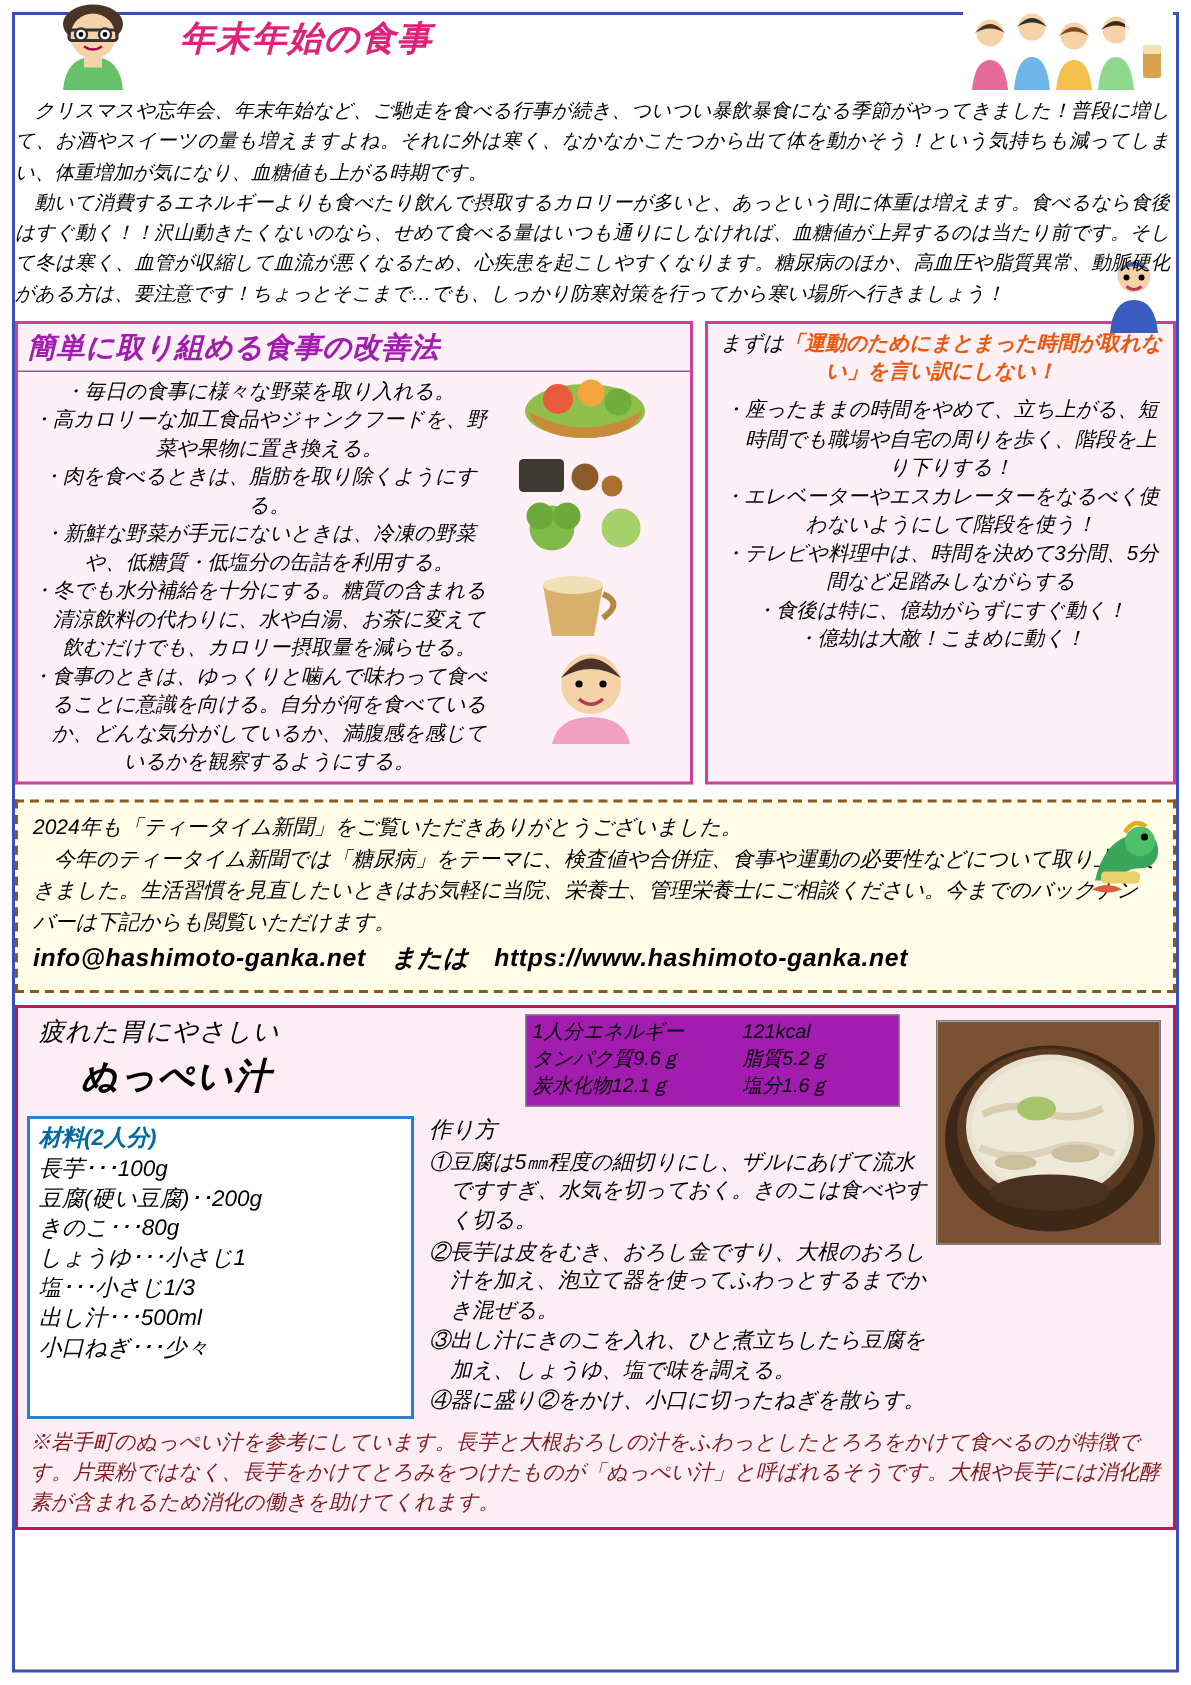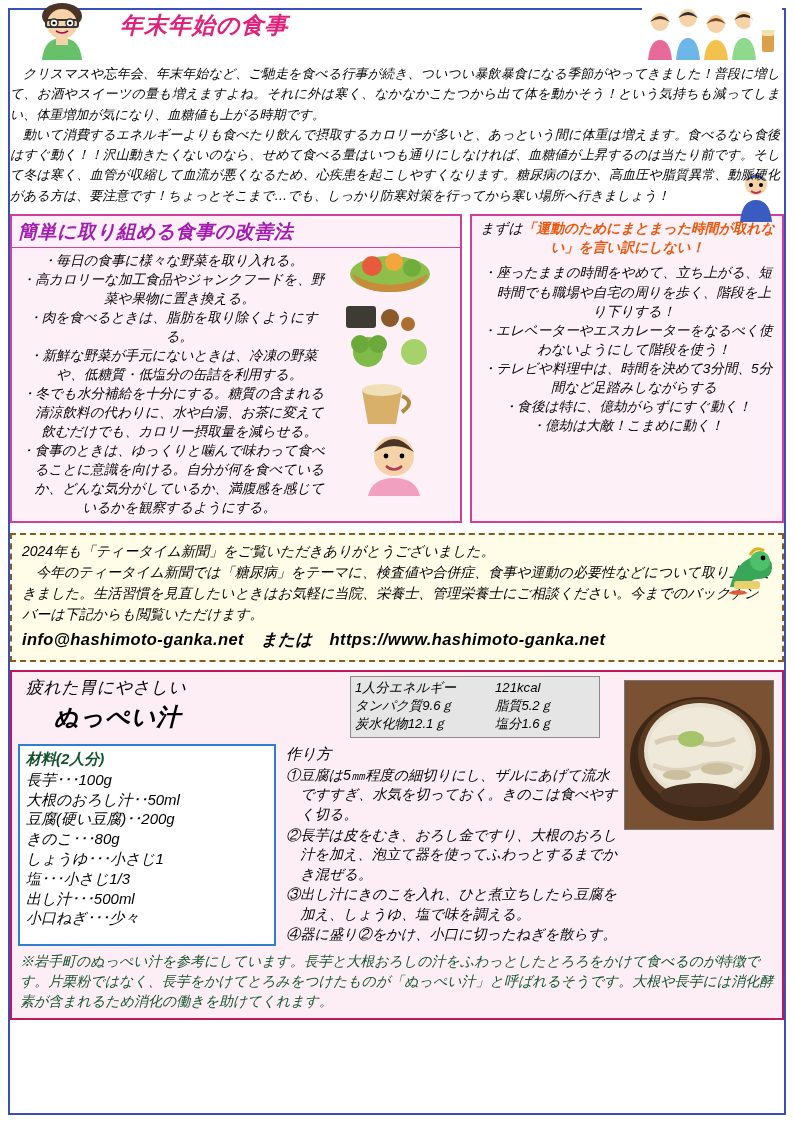--- a/index.html
+++ b/index.html
@@ -194,21 +194,21 @@
   .recipe-name {
     font-size: 24px;
     font-weight: bold;
     letter-spacing: 1px;
     padding-left: 28px;
     margin-top: 2px;
   }
   .nutrition {
     width: 250px;
     border: 1px solid #8a8a8a;
-    background: #e5e5e5;
+    background: #a21caf;
     font-size: 13.2px;
     line-height: 1.36;
     padding: 2px 4px;
     box-sizing: border-box;
     height: 62px;
   }
   .nutri-row { display: flex; }
   .nutri-row span:first-child { width: 140px; }
   .photo {
     width: 150px;
@@ -231,21 +231,21 @@
     border: 2px solid #2f7fd0;
     background: #ffffff;
     padding: 3px 6px 4px 6px;
     box-sizing: border-box;
     font-size: 15px;
     line-height: 1.32;
   }
   .ing-title {
     font-size: 15px;
     font-weight: bold;
-    color: #14532d;
+    color: #0369a1;
     margin-bottom: 1px;
   }
   .steps {
     flex: 1;
     font-size: 14.2px;
     line-height: 1.38;
     padding-right: 156px;
   }
   .steps-title {
     font-size: 15px;
@@ -254,21 +254,21 @@
   .step {
     text-indent: -1em;
     padding-left: 1em;
     margin-bottom: 1px;
   }
 
   .footnote {
     margin-top: 6px;
     font-size: 14px;
     line-height: 1.42;
-    color: #14532d;
+    color: #7f1d1d;
     padding: 0 2px;
   }
 </style>
 </head>
 <body>
 
 <div class="page">
   <div class="outer-frame"></div>
 
   <div class="content">
@@ -436,21 +436,20 @@
             <span>炭水化物12.1ｇ</span>
             <span>塩分1.6ｇ</span>
           </div>
         </div>
       </div>
 
       <div class="recipe-cols">
         <div class="ing-box">
           <div class="ing-title">材料(2人分)</div>
           <div>長芋･･･100g</div>
-          <div>大根のおろし汁･･50ml</div>
           <div>豆腐(硬い豆腐)･･200g</div>
           <div>きのこ･･･80g</div>
           <div>しょうゆ･･･小さじ1</div>
           <div>塩･･･小さじ1/3</div>
           <div>出し汁･･･500ml</div>
           <div>小口ねぎ･･･少々</div>
         </div>
         <div class="steps">
           <div class="steps-title">作り方</div>
           <div class="step">①豆腐は5㎜程度の細切りにし、ザルにあげて流水ですすぎ、水気を切っておく。きのこは食べやすく切る。</div>

